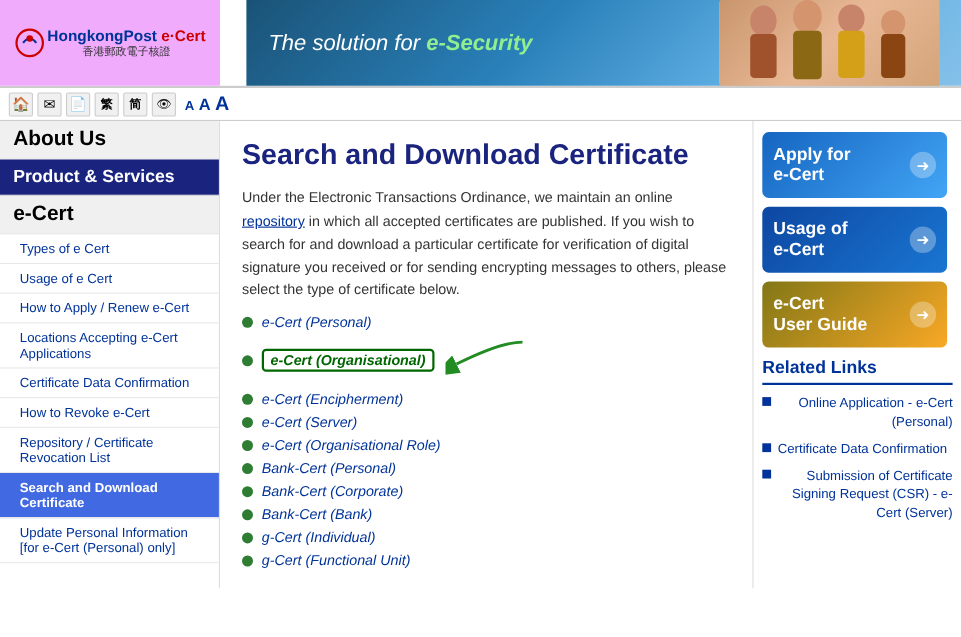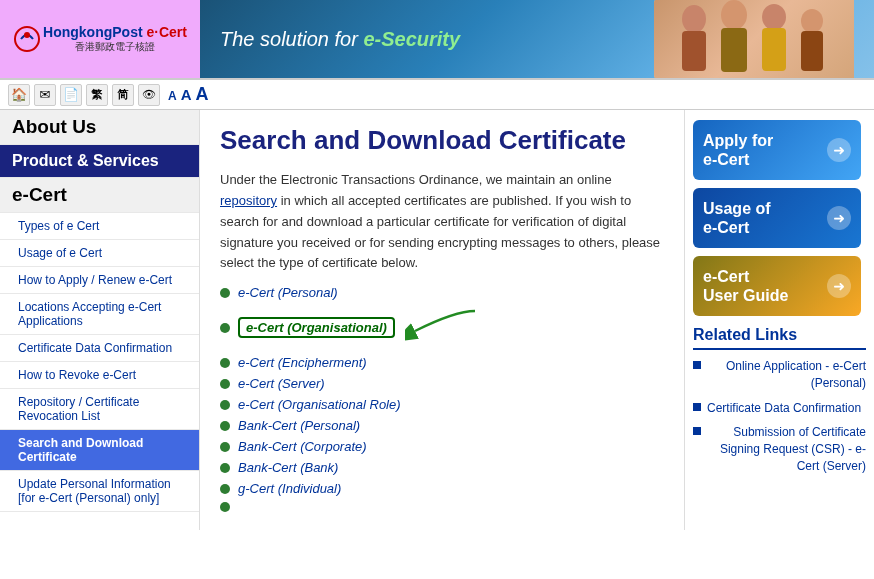--- a/index.html
+++ b/index.html
@@ -30,20 +30,21 @@
     .header-banner {
       flex: 1;
       height: 80px;
       background: linear-gradient(135deg, #1a5276 0%, #2980b9 40%, #5dade2 70%, #85c1e9 100%);
       display: flex;
       align-items: center;
       justify-content: space-between;
       padding: 13px 20px;
       position: relative;
       overflow: hidden;
+      margin-left: 24px;
     }
     .banner-people {
       width: 200px;
       height: 80px;
       background: linear-gradient(90deg, rgba(255,200,150,0.8), rgba(220,180,140,0.9));
       border-radius: 4px 0 0 4px;
       display: flex;
       align-items: center;
       justify-content: center;
       overflow: hidden;
@@ -413,20 +414,21 @@
         <a>Bank-Cert (Bank)</a>
       </li>
 
       <li>
         <span class="bullet"></span>
         <a>g-Cert (Individual)</a>
       </li>
 
       <li>
         <span class="bullet"></span>
+        <a>g-Cert (Functional Unit)</a>
       </li>
     </ul>
   </div>
 
   <div class="right-panel">
 
     <div class="promo-card promo-apply">
       <div class="promo-text">
         <div>Apply for</div>
         <div>e-Cert</div>

